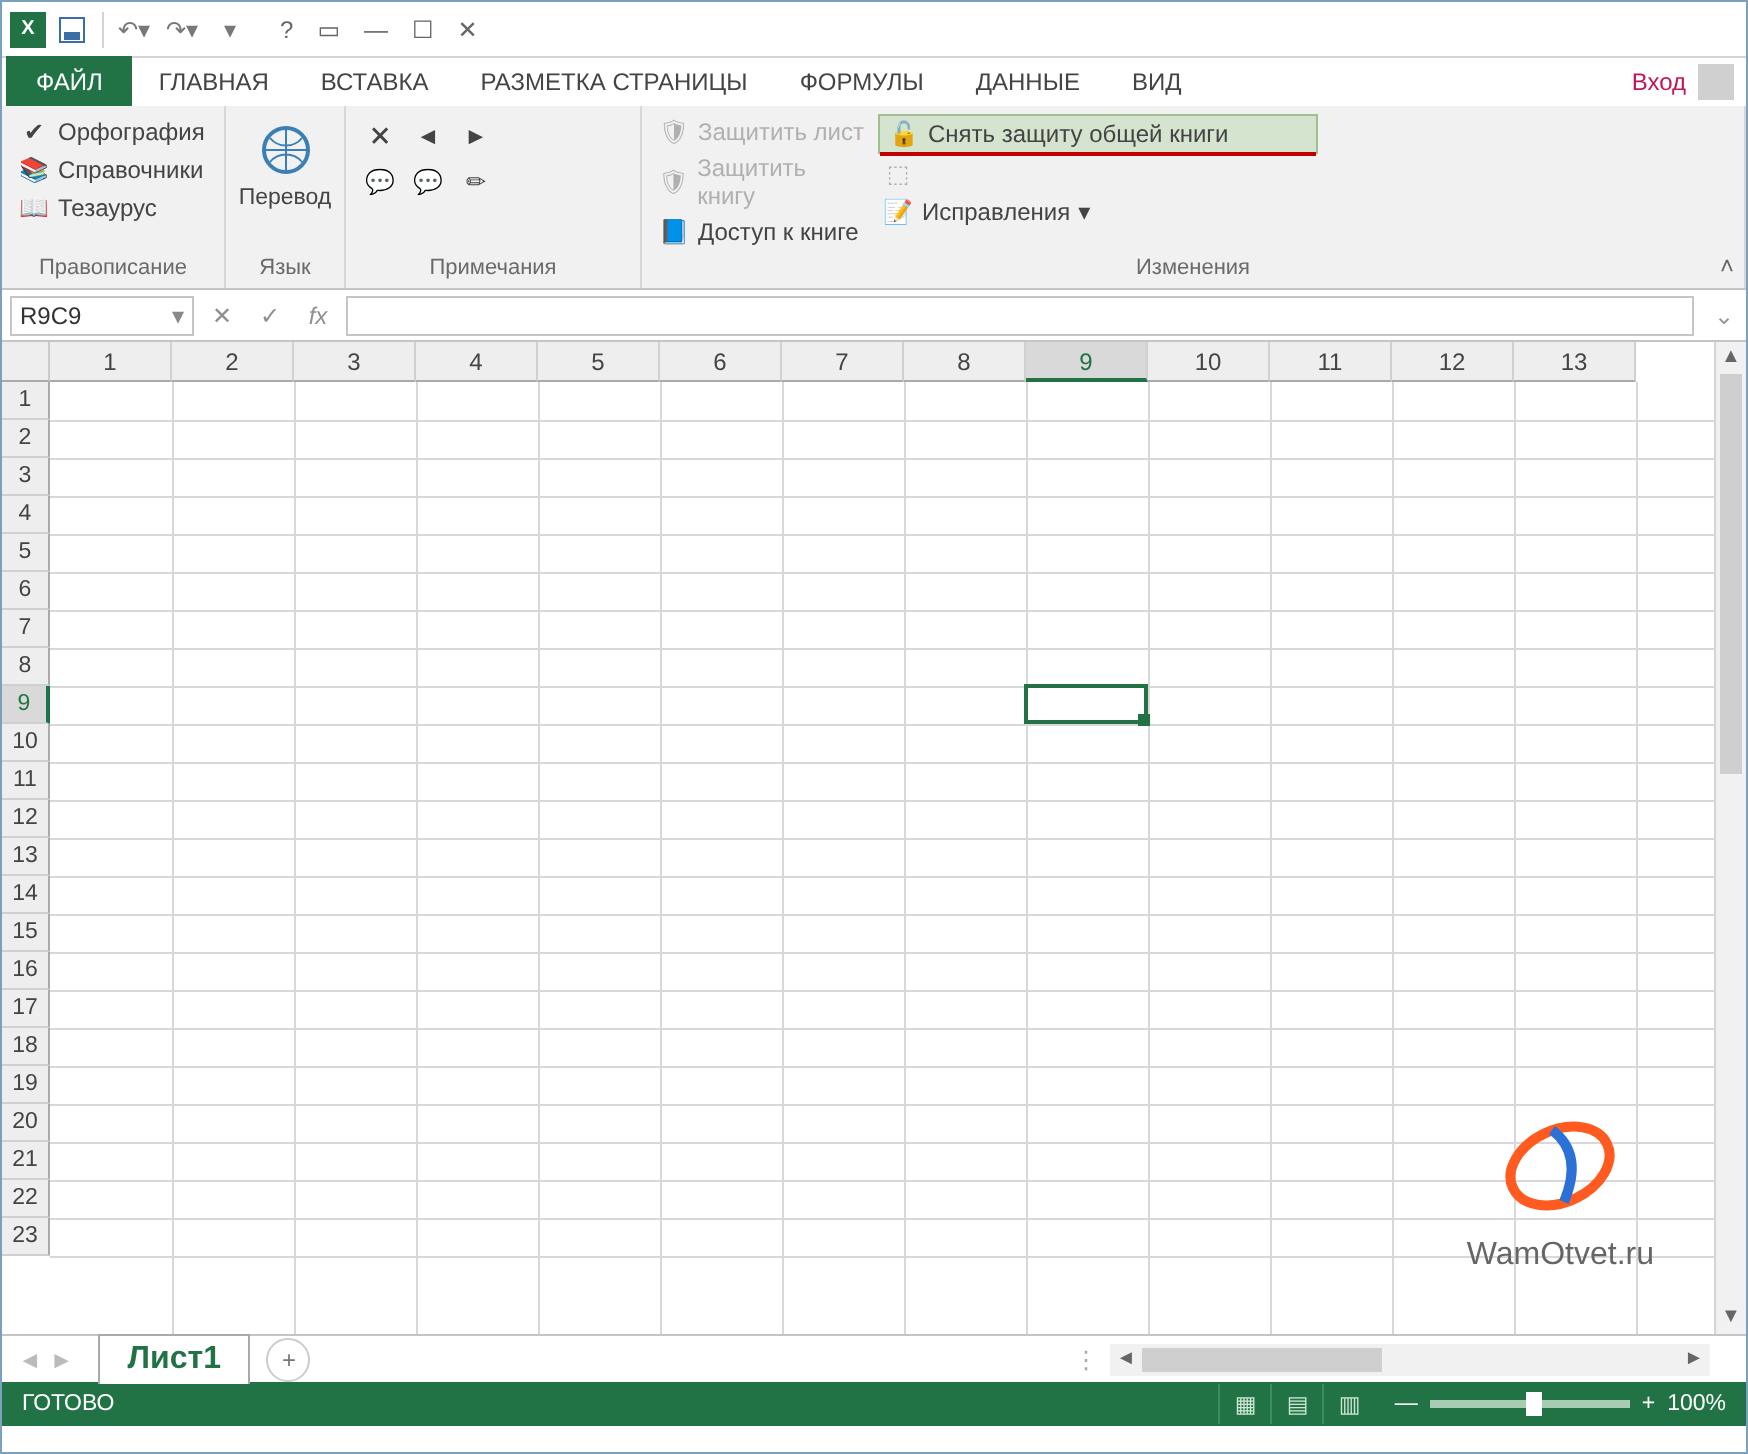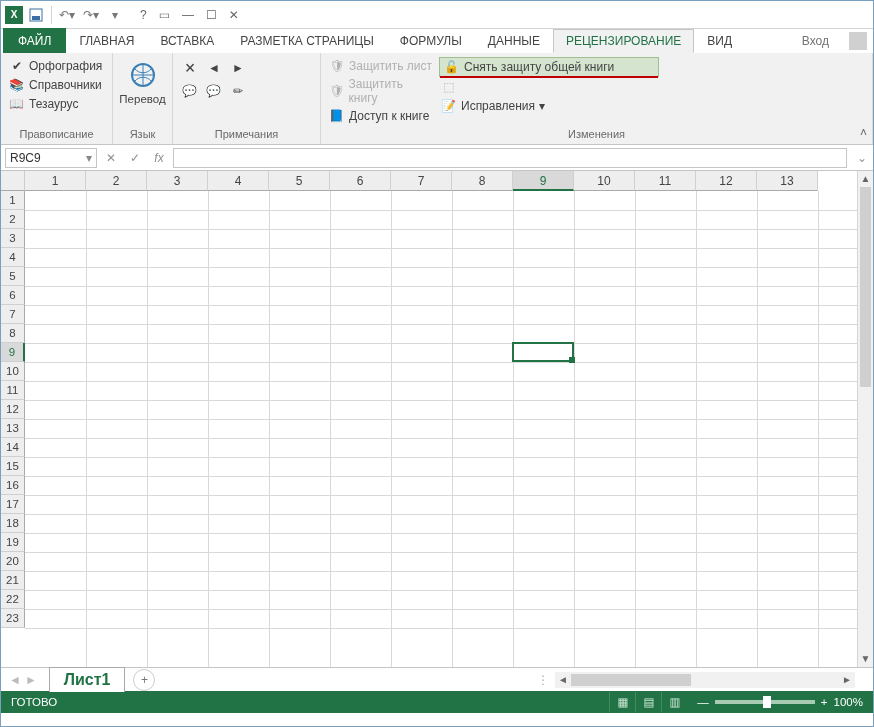--- a/index.html
+++ b/index.html
@@ -9,21 +9,21 @@
 .qat .xl { width: 18px; height: 18px; background: #217346; color: #fff; display: flex; align-items: center; justify-content: center; font-size: 10px; font-weight: bold; }
 .qat-btn { width: 22px; height: 22px; display: flex; align-items: center; justify-content: center; color: #787878; }
 .qat-sep { width: 1px; height: 18px; background: #d4d4d4; margin: 0 2px; }
 .title { flex: 1; text-align: center; color: #606060; font-size: 12.5px; }
 .winctl { display: flex; gap: 12px; padding: 0 10px; color: #666; }
 .winctl span { cursor: default; }
 .tabs { height: 24px; display: flex; align-items: center; background: #fff; padding-left: 2px; }
 .tab { padding: 4px 12px; font-size: 12px; color: #444; cursor: default; border: 1px solid transparent; }
 .tab.file { background: #217346; color: #fff; padding: 5px 14px; }
 .tab.active { border: 1px solid #c5c5c5; border-bottom: 1px solid #f1f1f1; background: #f1f1f1; color: #217346; font-weight: 500; }
-.login { margin-left: auto; display: flex; align-items: center; gap: 20px; padding-right: 6px; color: #737373; }
+.login { margin-left: auto; display: flex; align-items: center; gap: 6px; padding-right: 6px; color: #be185d; }
 .login .av { width: 18px; height: 18px; background: #d0d0d0; }
 .ribbon { height: 92px; background: #f1f1f1; border-bottom: 1px solid #c5c5c5; display: flex; position: relative; }
 .group { border-right: 1px solid #d7d7d7; padding: 4px 6px; display: flex; flex-direction: column; }
 .group-body { flex: 1; display: flex; gap: 4px; }
 .group-label { text-align: center; font-size: 11px; color: #6a6a6a; padding-top: 2px; }
 .vlist { display: flex; flex-direction: column; gap: 1px; }
 .cmd { display: flex; align-items: center; gap: 4px; font-size: 12px; color: #444; padding: 1px 2px; }
 .cmd.dis { color: #b0b0b0; }
 .cmd .ic { width: 16px; height: 16px; display: inline-flex; align-items: center; justify-content: center; }
 .bigbtn { display: flex; flex-direction: column; align-items: center; justify-content: flex-start; width: 58px; padding-top: 2px; }
@@ -104,21 +104,20 @@
   </div>
 </div>
 
 <div class="tabs">
   <div class="tab file">ФАЙЛ</div>
   <div class="tab">ГЛАВНАЯ</div>
   <div class="tab">ВСТАВКА</div>
   <div class="tab">РАЗМЕТКА СТРАНИЦЫ</div>
   <div class="tab">ФОРМУЛЫ</div>
   <div class="tab">ДАННЫЕ</div>
-  <div class="tab active">РЕЦЕНЗИРОВАНИЕ</div>
   <div class="tab">ВИД</div>
   <div class="login">
     <span>Вход</span>
     <div class="av"></div>
   </div>
 </div>
 
 <div class="ribbon">
   <div class="group" style="width:112px">
     <div class="group-body">
@@ -302,20 +301,27 @@
             <div class="cell-border-h" style="top: 304px;"></div>
             <div class="cell-border-h" style="top: 323px;"></div>
             <div class="cell-border-h" style="top: 342px;"></div>
             <div class="cell-border-h" style="top: 361px;"></div>
             <div class="cell-border-h" style="top: 380px;"></div>
             <div class="cell-border-h" style="top: 399px;"></div>
             <div class="cell-border-h" style="top: 418px;"></div>
             <div class="cell-border-h" style="top: 437px;"></div>
           </div>
         <div class="active-cell" style="left: 487px; top: 151px; width: 62px; height: 20px;"></div>
+        <div class="watermark">
+          <svg class="logo" viewBox="0 0 64 64">
+            <ellipse cx="32" cy="32" rx="26" ry="18" fill="none" stroke="#ff5a1f" stroke-width="5" transform="rotate(-25 32 32)"></ellipse>
+            <path d="M28 14 Q44 26 34 50" fill="none" stroke="#2c72d6" stroke-width="5"></path>
+          </svg>
+          <div class="wt">WamOtvet.ru</div>
+        </div>
       </div>
     </div>
   </div>
   <div class="vscroll">
     <div class="arr">▲</div>
     <div class="track">
         <div class="thumb"></div>
       </div>
     <div class="arr">▼</div>
   </div>

